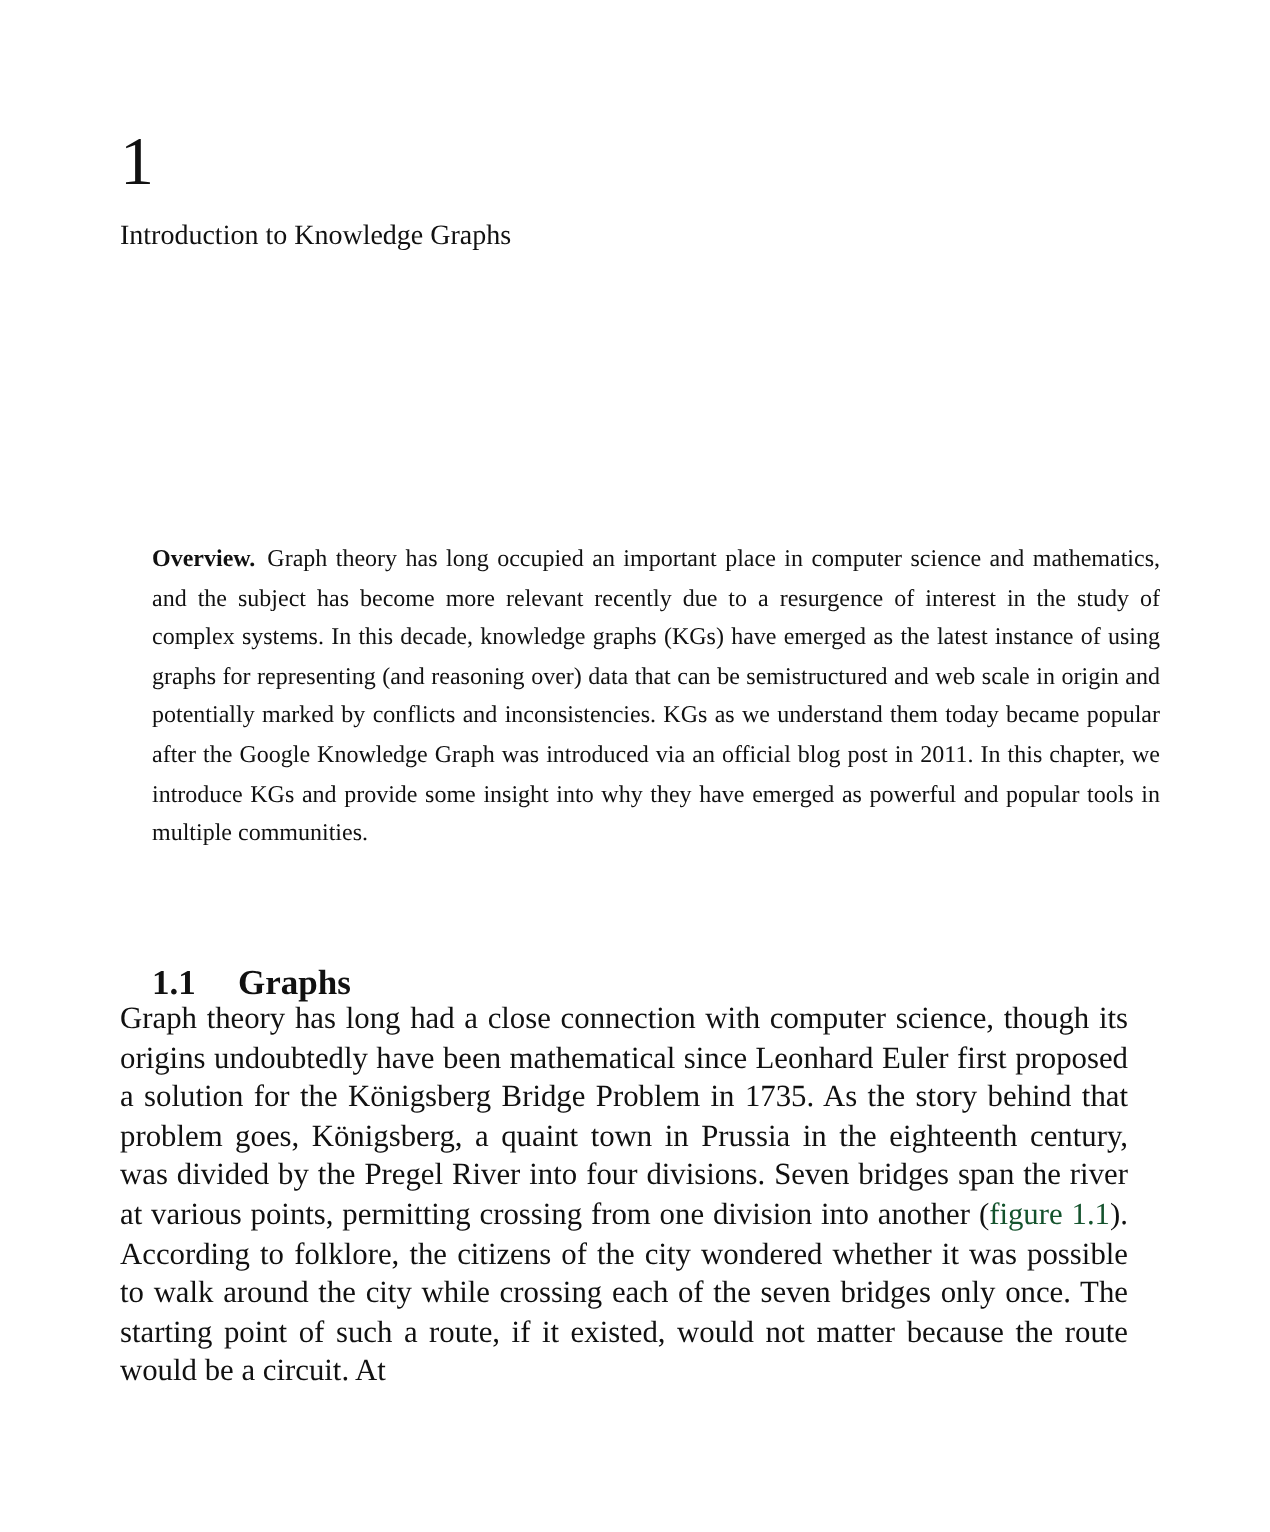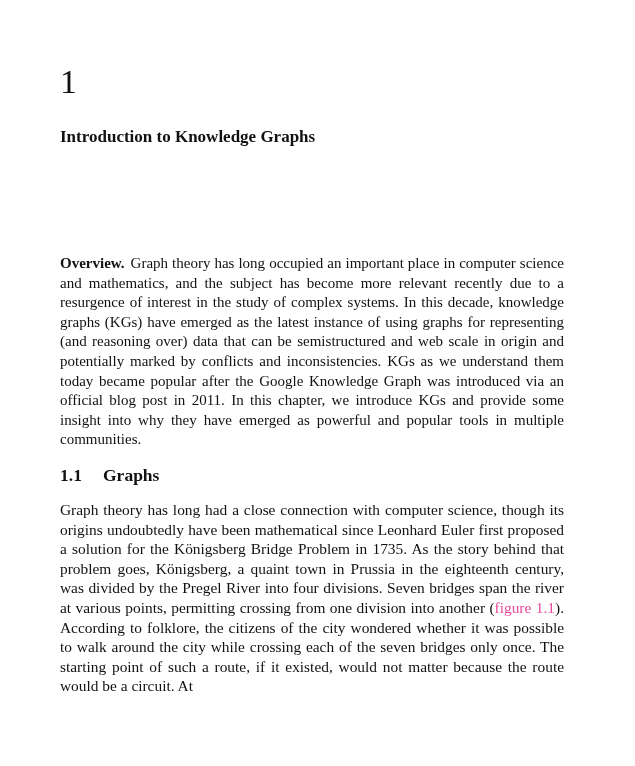--- a/index.html
+++ b/index.html
@@ -26,67 +26,67 @@
       left: 0;
       top: 62px;
       font-size: 34px;
       font-weight: normal;
       line-height: 40px;
       margin: 0;
     }
     .chapter-title {
       position: absolute;
       left: 0;
-      top: 125px;
-      font-size: 17px;
-      font-weight: bold;
+      top: 107px;
+      font-size: 14px;
+      font-weight: normal;
       line-height: 24px;
       margin: 0;
       white-space: nowrap;
     }
     .overview {
       position: absolute;
       left: 0;
       top: 254px;
       width: 504px;
-      font-size: 15px;
+      font-size: 12px;
       line-height: 19.6px;
       text-align: justify;
-      margin: 0;
+      margin: 16px;
     }
     .overview .lead {
       font-weight: bold;
       margin-right: 6px;
     }
     .section-heading {
       position: absolute;
       left: 0;
       top: 463px;
       font-size: 17.5px;
       font-weight: bold;
       line-height: 24px;
-      margin: 0;
+      margin: 16px;
       white-space: nowrap;
     }
     .section-heading .num {
       display: inline-block;
       width: 43px;
     }
     .body-text {
       position: absolute;
       left: 0;
       top: 500px;
       width: 504px;
       font-size: 15.4px;
       line-height: 19.6px;
       text-align: justify;
       margin: 0;
     }
     .fig-link {
-      color: #ec4899;
+      color: #14532d;
       text-decoration: none;
       cursor: pointer;
     }
     .em {
     }
   </style>
 </head>
 <body>
 
 <div class="page">

